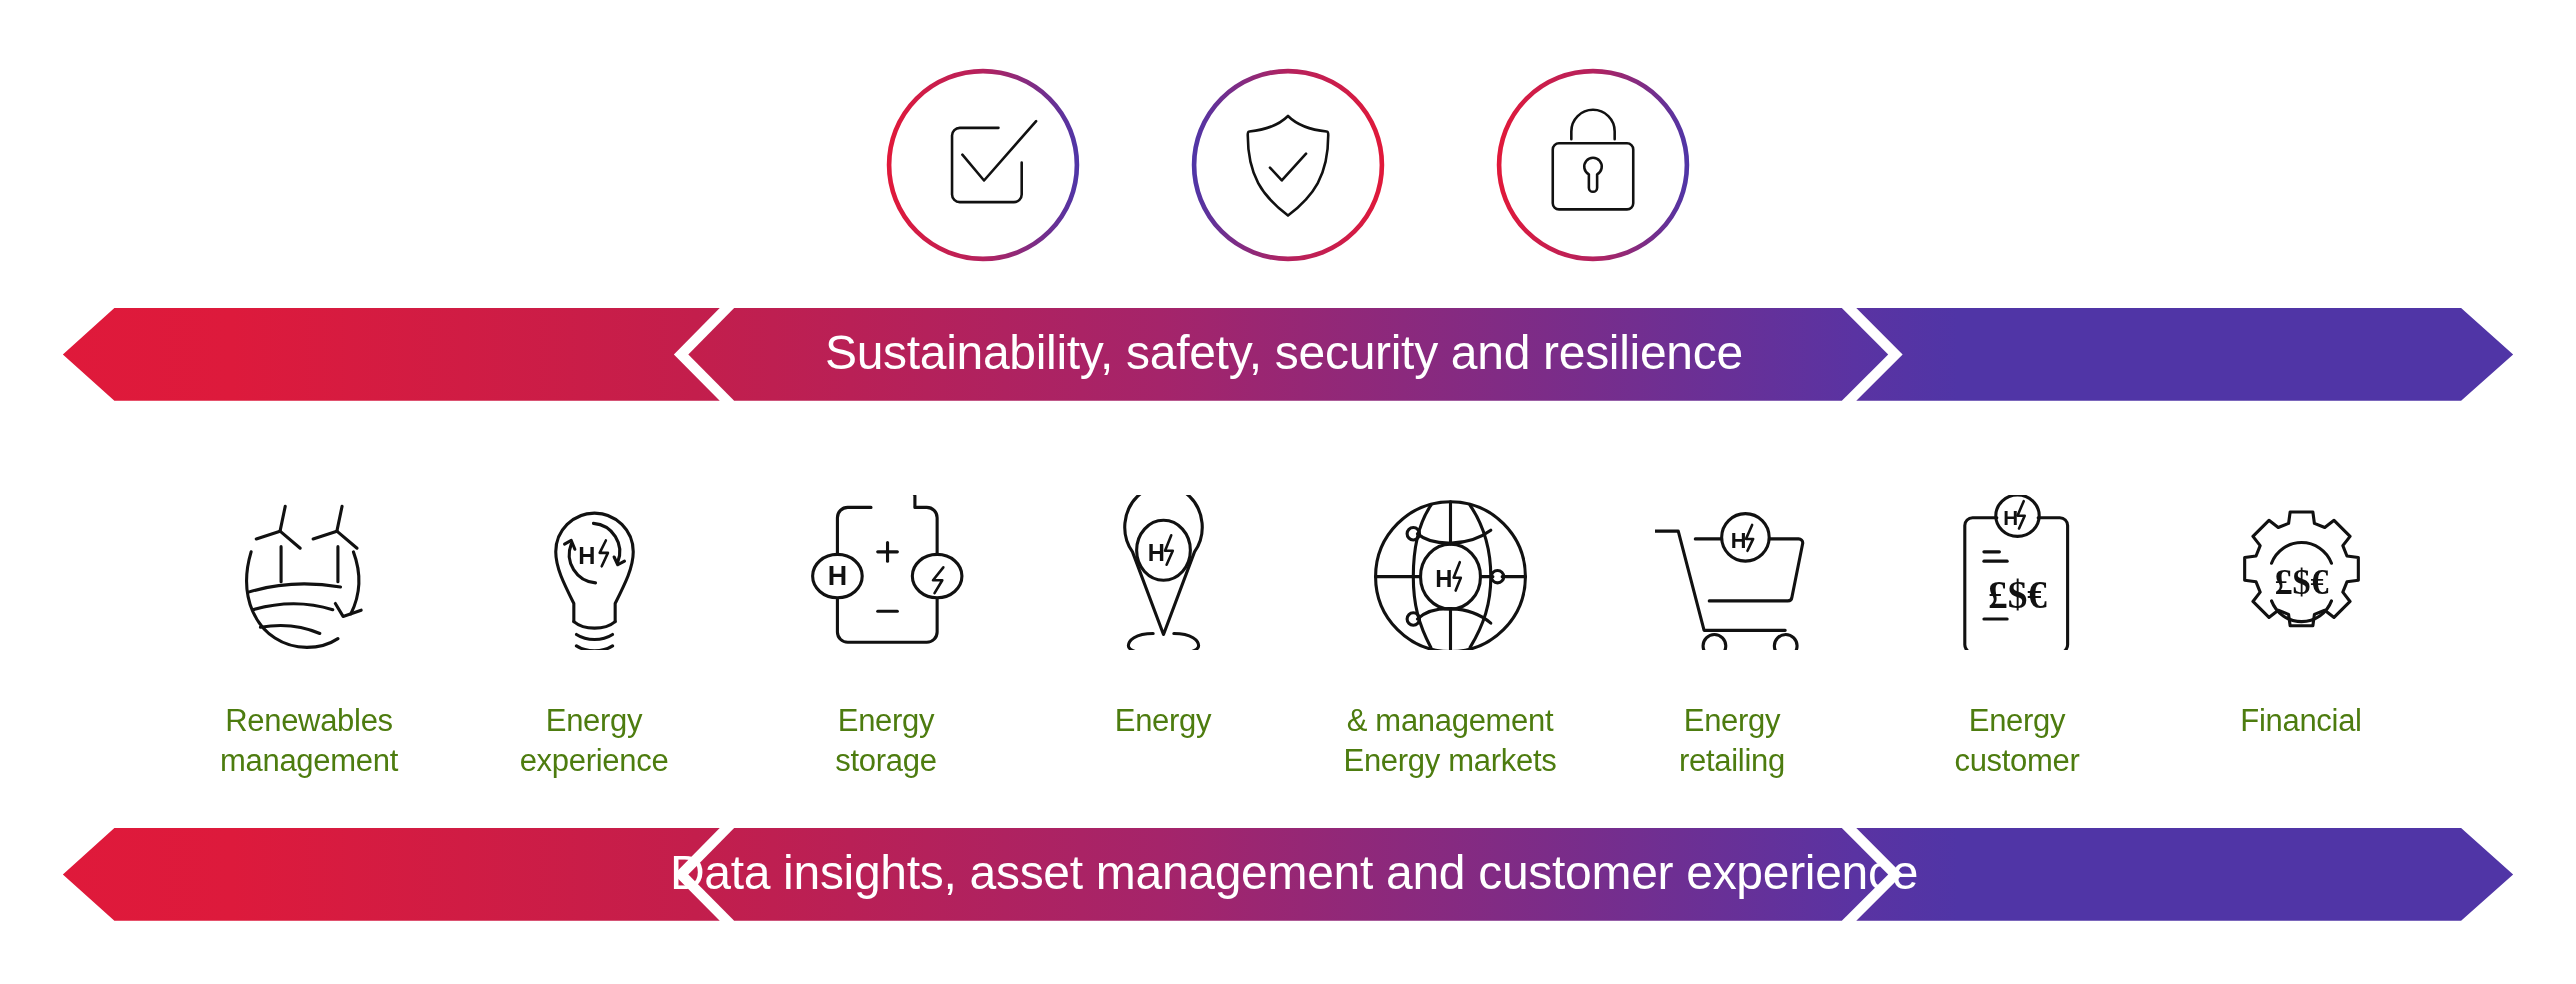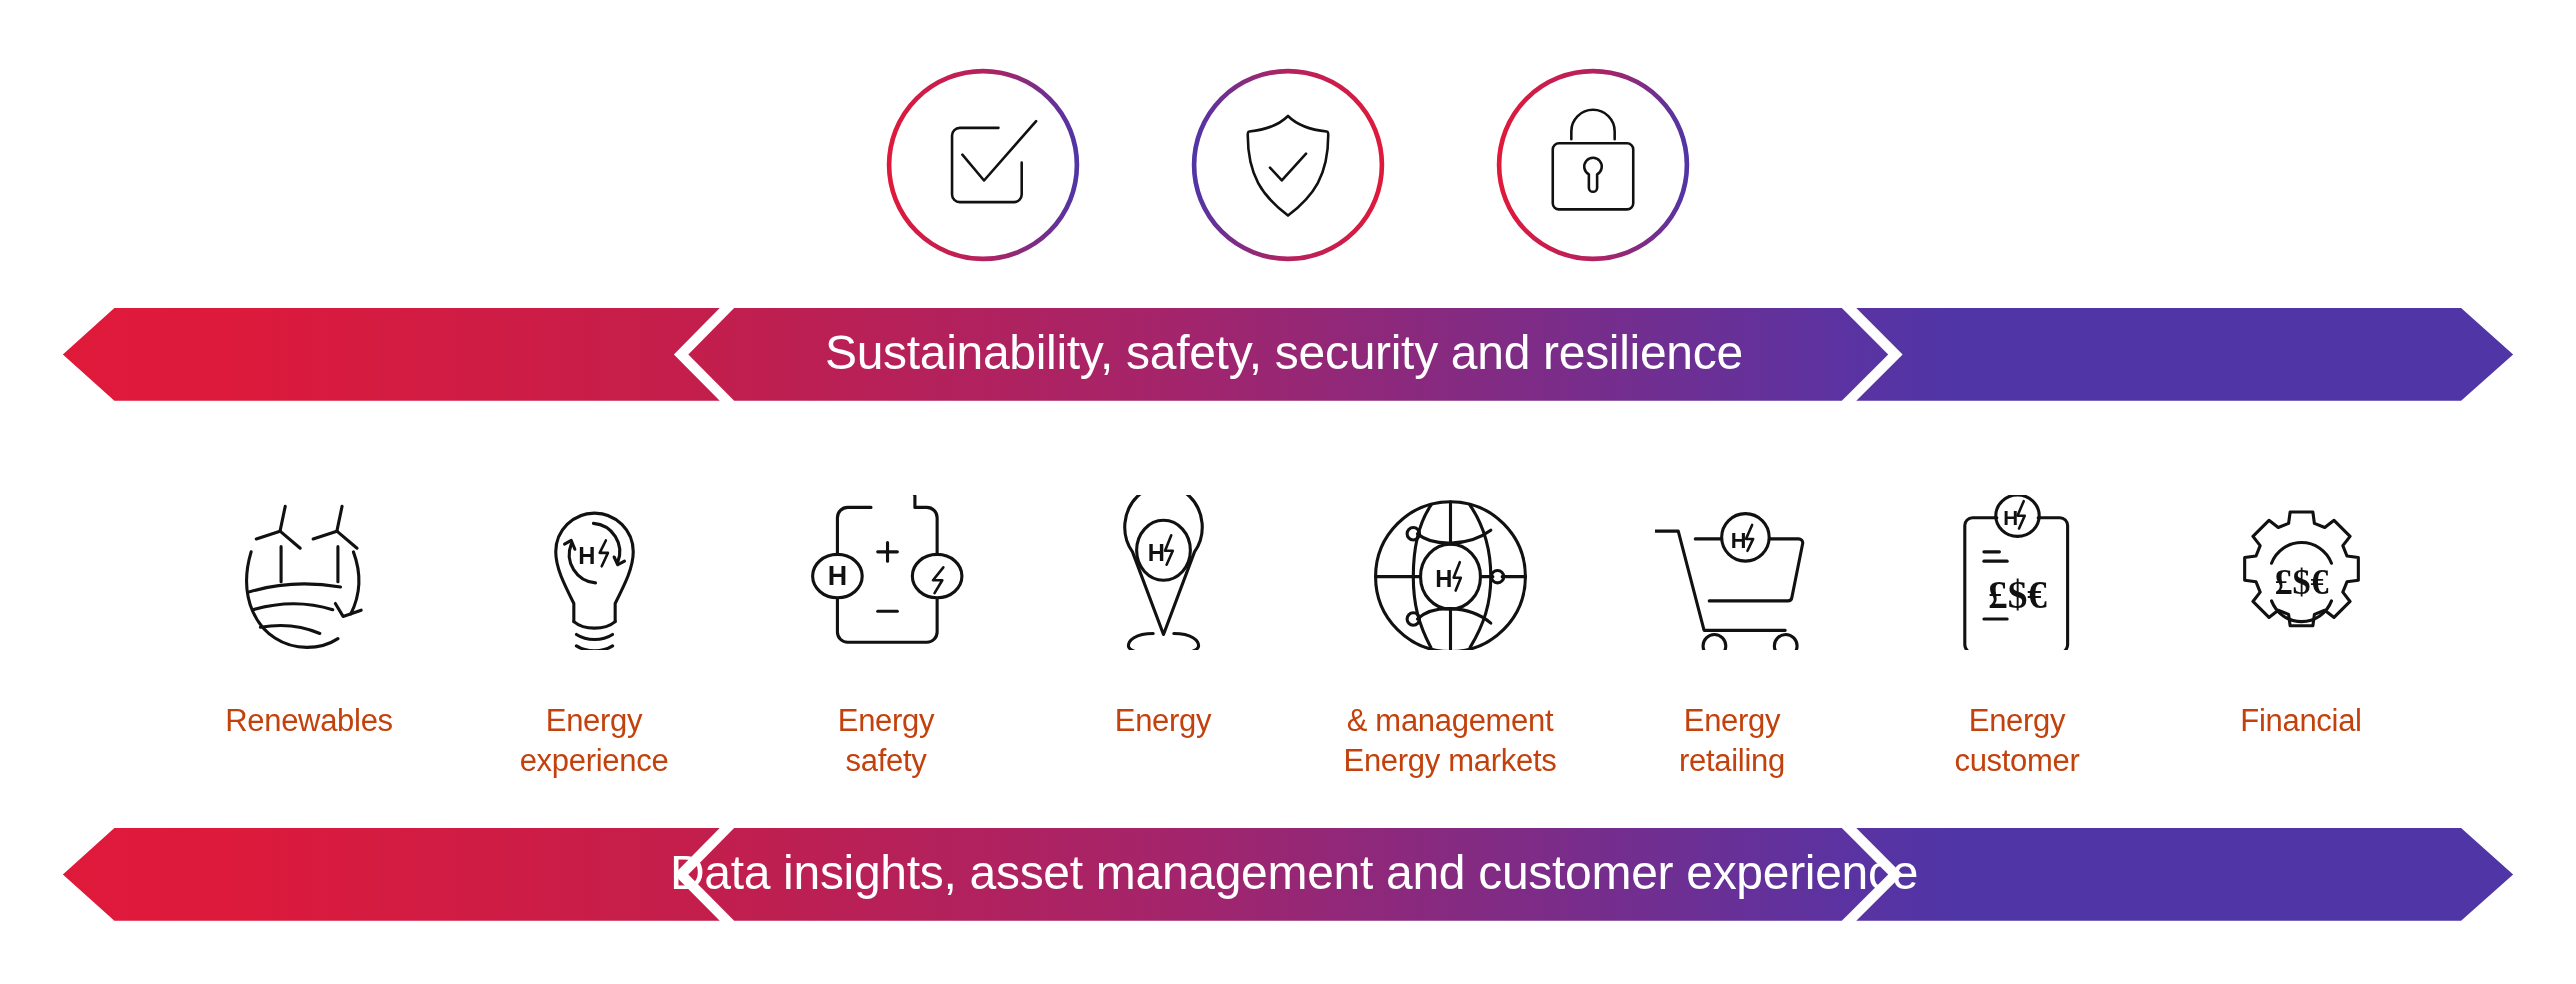--- a/index.html
+++ b/index.html
@@ -10,21 +10,21 @@
   .band { position:absolute; left:0; width:2576px; height:98px; }
   .band svg { position:absolute; left:0; top:0; width:2576px; height:98px; }
   .band-label { position:absolute; left:0; width:2576px; top:0; height:98px;
                 display:flex; align-items:center; justify-content:center;
                 color:#ffffff; font-size:48px; letter-spacing:-0.3px; line-height:1; }
   .band-label span { display:block; }
   .stage { position:absolute; width:268px; text-align:center; }
   .stage .icon { position:absolute; left:57px; top:0; width:155px; height:155px; }
   .stage .icon svg { width:100%; height:100%; display:block; }
   .stage .label { position:absolute; left:0; width:268px; top:206px;
-                  font-size:31px; line-height:40px; color:#c2410c; letter-spacing:-0.3px; }
+                  font-size:31px; line-height:40px; color:#4d7c0f; letter-spacing:-0.3px; }
   .stage .label div { white-space:nowrap; }
   .ic { fill:none; stroke:#111111; stroke-width:6; stroke-linecap:round; stroke-linejoin:round; }
   .ic-text { fill:#111111; font-family:"Liberation Sans", sans-serif; font-weight:bold; }
 </style>
 </head>
 <body>
 
 <svg width="0" height="0" style="position:absolute">
   <defs>
     <linearGradient id="gBand" x1="0" y1="0" x2="5000" y2="0" gradientUnits="userSpaceOnUse">
@@ -115,20 +115,21 @@
         <path d="M93,70 L132,103"></path>
         <path d="M205,168 V100"></path>
         <path d="M203,70 L213,22"></path>
         <path d="M203,70 L157,85"></path>
         <path d="M203,70 L242,103"></path>
       </g>
     </svg>
   </div>
   <div class="label">
     <div>Renewables</div>
+    <div>management</div>
   </div>
 </div>
 
 <div class="stage" style="left:460px; top:495px; height:268px;">
   <div class="icon">
     <svg viewBox="0 0 300 300">
       <g class="ic">
         <path d="M110,245 V210 C90,170 75,140 75,110 A75,75 0 0 1 225,110 C225,140 210,170 190,210 V245"></path>
         <path d="M110,245 C130,262 170,262 190,245"></path>
         <path d="M115,270 C135,283 165,283 185,270"></path>
@@ -161,21 +162,21 @@
         <path d="M152,92 V128"></path>
         <path d="M133,110 H171"></path>
         <path d="M133,225 H171"></path>
         <path d="M260,140 L240,165 L258,165 L243,190" style="stroke-width:5"></path>
       </g>
       <text class="ic-text" x="55" y="175" font-size="52" text-anchor="middle">H</text>
     </svg>
   </div>
   <div class="label">
     <div>Energy</div>
-    <div>safety</div>
+    <div>storage</div>
   </div>
 </div>
 
 <div class="stage" style="left:1029px; top:495px; height:268px;">
   <div class="icon">
     <svg viewBox="0 0 300 300">
       <g class="ic">
         <path d="M150,270 L90,110 A75,80 0 1 1 210,110 Z" stroke-linejoin="round"></path>
         <ellipse cx="150" cy="107" rx="52" ry="58"></ellipse>
         <path d="M130,268 C95,268 82,282 82,292 C82,302 110,310 150,310 C190,310 218,302 218,292 C218,282 205,268 170,268"></path>

